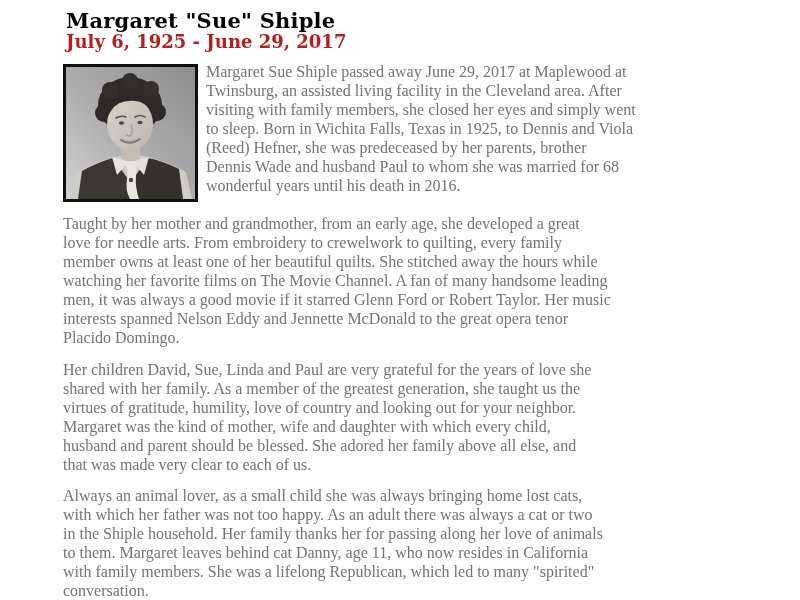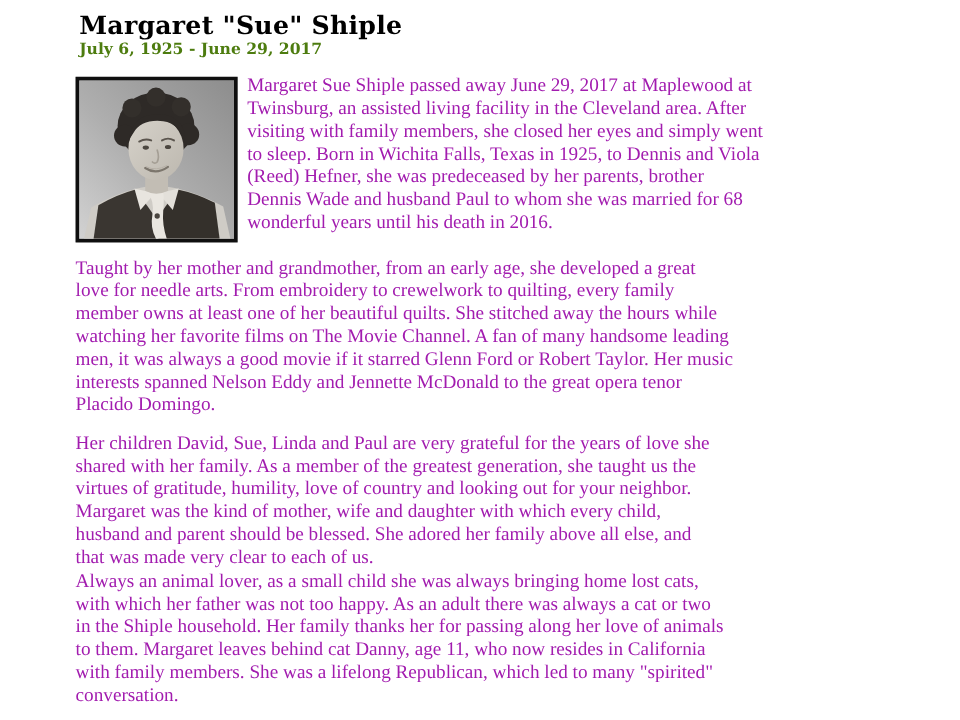--- a/index.html
+++ b/index.html
@@ -22,53 +22,53 @@
     padding-left: 3px;
     font-size: 21px;
     line-height: 25px;
     font-weight: bold;
     color: #000000;
     letter-spacing: 0.2px;
     font-family: "DejaVu Serif", "Liberation Serif", serif;
   }
   .life-dates {
     padding-left: 3px;
-    font-size: 13px;
+    font-size: 18px;
     line-height: 17px;
     font-weight: bold;
-    color: #4d7c0f;
+    color: #b91c1c;
     font-family: "DejaVu Serif", "Liberation Serif", serif;
   }
   .intro-section {
     display: flex;
     align-items: flex-start;
     margin-top: 14px;
   }
   .photo-frame {
     flex: 0 0 auto;
     width: 129px;
     height: 132px;
     border: 3px solid #0f0f0f;
     margin-right: 8px;
     background: #a9a9a9;
   }
   .photo-frame svg { display: block; }
   .para {
     margin: 0;
     font-size: 16px;
     line-height: 19px;
-    color: #a21caf;
+    color: #737373;
     white-space: pre-line;
   }
   .intro-section .para {
     margin-top: -2px;
   }
   .para-2 { margin-top: 13px; }
   .para-3 { margin-top: 12px; }
-  .para-4 { margin-top: 1px; }
+  .para-4 { margin-top: 12px; }
 </style>
 </head>
 <body>
 
 <div class="page">
 
   <header class="page-header">
     <h1>Margaret "Sue" Shiple</h1>
     <div class="life-dates">July 6, 1925 - June 29, 2017</div>
   </header>

